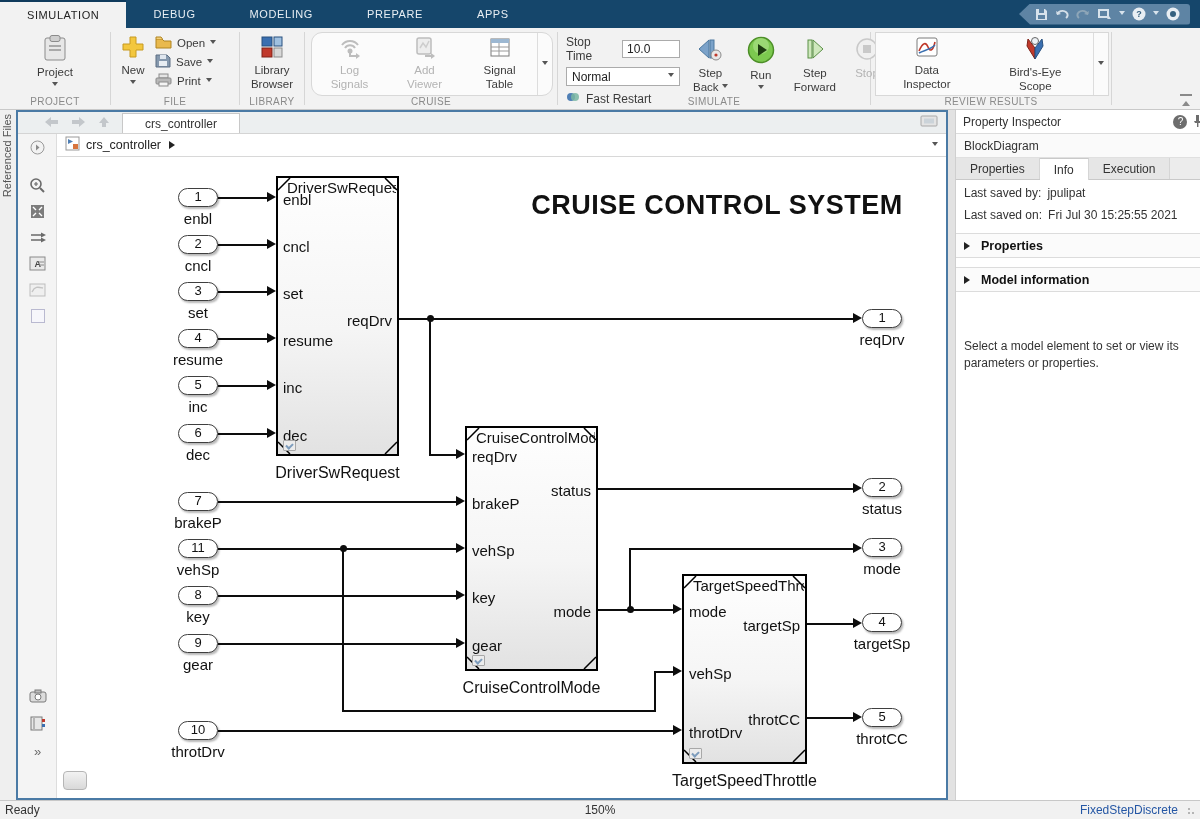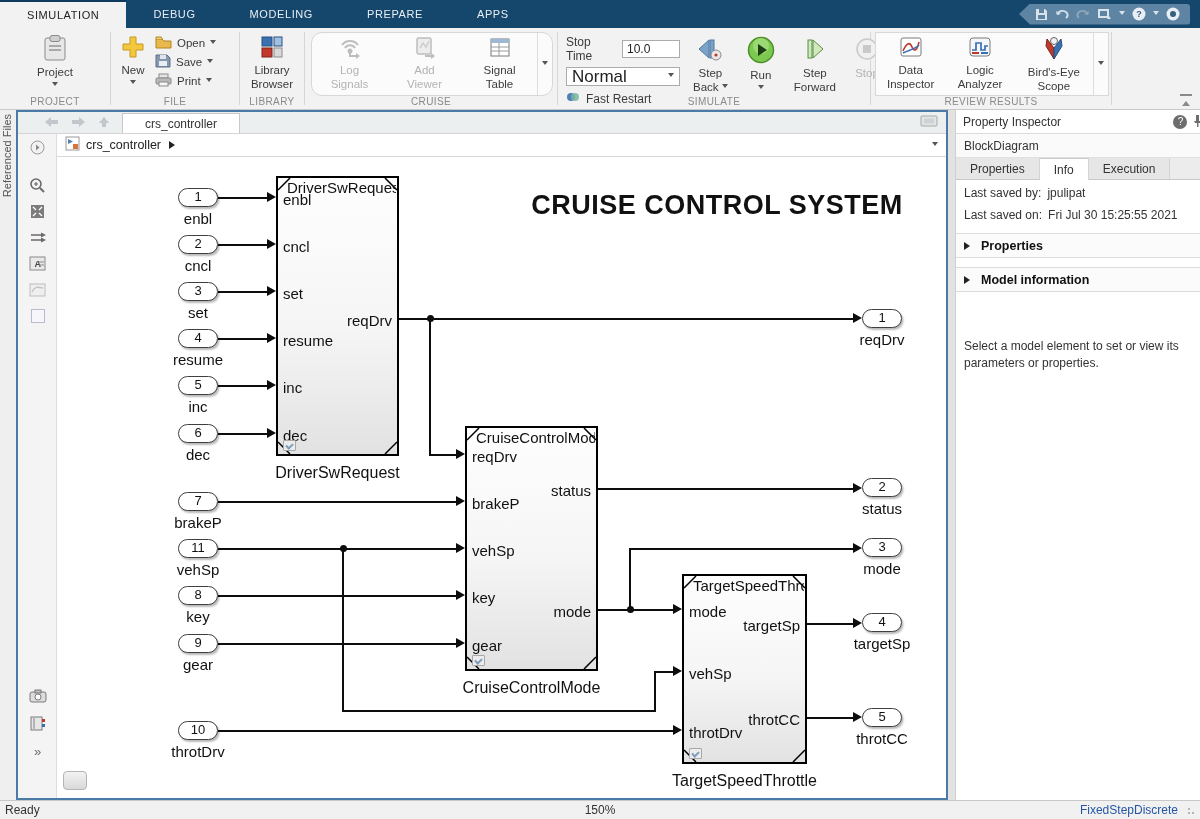--- a/index.html
+++ b/index.html
@@ -38,21 +38,21 @@
   .panel-drop { width:15px; border-left:1px solid #ddd; display:flex; align-items:center; justify-content:center; }
   .collapse-btn { position:absolute; right:8px; bottom:6px; width:12px; height:9px; }
   .collapse-btn .bar { position:absolute; top:0; left:0; right:0; height:1.5px; background:#8a8a8a; }
   .collapse-btn .chev { position:absolute; top:3px; left:2px; width:0; height:0;
     border:4px solid transparent; border-bottom:5px solid #8a8a8a; }
 
   .stime-row { display:flex; align-items:center; gap:6px; font-size:12px; color:#3b3b3b; }
   .stime-input { width:58px; height:18px; border:1px solid #ababab; background:#fff;
     font-size:12px; padding:0 4px; font-family:"Liberation Sans",sans-serif; color:#222;}
   .sel { width:114px; height:19px; border:1px solid #ababab; background:#fff; margin-top:4px;
-    font-size:17px; color:#222; display:flex; align-items:center; justify-content:space-between; padding:0 5px; }
+    font-size:12px; color:#222; display:flex; align-items:center; justify-content:space-between; padding:0 5px; }
   .frow { display:flex; align-items:center; gap:5px; font-size:12px; color:#3b3b3b; margin-top:5px; }
 
   
   .main { position:absolute; left:0; top:110px; width:1200px; height:690px; background:#e2e2e2; }
   .reftab { position:absolute; left:0; top:0; width:16px; height:690px; background:#efefef; }
   .reftab span { position:absolute; top:4px; left:1px; writing-mode:vertical-rl; transform:rotate(180deg);
     font-size:11px; color:#555; white-space:nowrap; }
   .editor { position:absolute; left:16px; top:0; width:932px; height:690px;
     border:2px solid #4a7aa5; background:#c4b5fd; }
   .edit-tabrow { position:absolute; left:0; top:0; right:0; height:22px; background:#eceff0;
@@ -377,30 +377,20 @@
       <div class="panel" style="margin:1px 2px 0 4px; height:64px;">
         <div class="rbtn" style="flex:1">
           <span><svg width="26" height="24">
                 <rect x="3" y="2" width="20" height="18" rx="2" fill="#fff" stroke="#7a7a7a"></rect>
                 <path d="M5 15 c4-9 7-9 9-4 c2 5 5 4 7-5" stroke="#c0392b" stroke-width="1.6" fill="none"></path>
                 <path d="M5 17 c5-3 11-3 16-8" stroke="#3a6fb0" stroke-width="1.6" fill="none"></path>
               </svg></span>
           <span class="l">Data</span>
           <span class="l">Inspector</span>
         </div>
-        <div class="rbtn" style="flex:1">
-          <span><svg width="26" height="24">
-                <rect x="3" y="2" width="20" height="18" rx="3" fill="#f4f7fa" stroke="#7a7a7a"></rect>
-                <path d="M5 14 h4 v-7 h5 v7 h4 v-4 h3" stroke="#3a6fb0" stroke-width="1.7" fill="none"></path>
-                <rect x="5" y="16" width="7" height="2" fill="#c0392b"></rect>
-                <rect x="14" y="16" width="7" height="2" fill="#3a6fb0"></rect>
-              </svg></span>
-          <span class="l">Logic</span>
-          <span class="l">Analyzer</span>
-        </div>
         <div class="rbtn" style="flex:1.15">
           <span><svg width="26" height="26">
                 <path d="M6 3 L13 12 L13 23 L5 10 Z" fill="#c0392b" stroke="#7e2218"></path>
                 <path d="M20 3 L13 12 L13 23 L21 10 Z" fill="#3a6fb0" stroke="#28507f"></path>
                 <circle cx="13" cy="5" r="3.5" fill="#eef2f6" stroke="#666"></circle>
               </svg></span>
           <span class="l">Bird's-Eye</span>
           <span class="l">Scope</span>
         </div>
         <div class="panel-drop">

